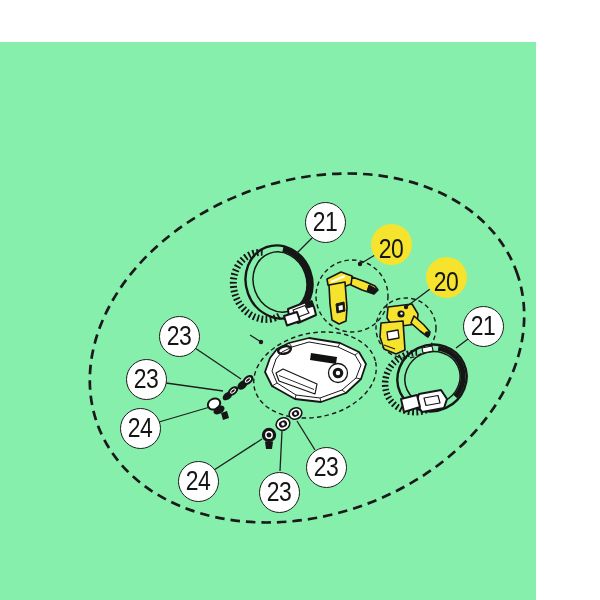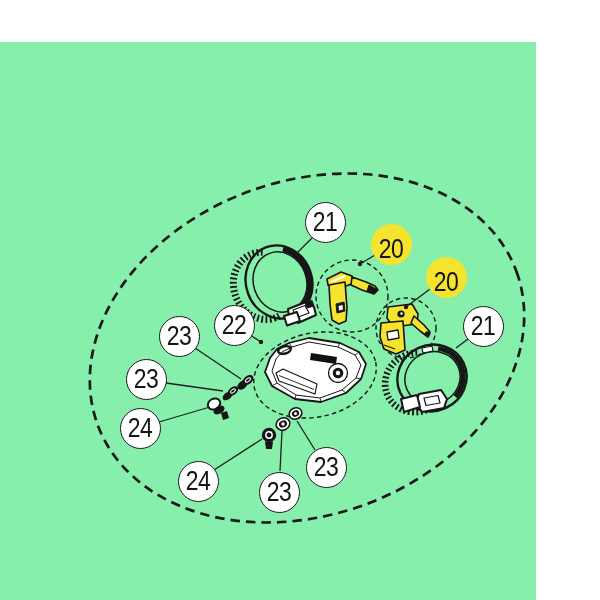--- a/index.html
+++ b/index.html
@@ -148,23 +148,20 @@
   </div>
   <div class="callout highlight" style="left:370.5px;top:181.5px;">
     <span>20</span>
   </div>
   <div class="callout highlight" style="left:425.5px;top:214.5px;">
     <span>20</span>
   </div>
   <div class="callout plain" style="left:462.5px;top:263.5px;">
     <span>21</span>
   </div>
-  <div class="callout plain" style="left:213.5px;top:262.5px;">
-    <span>22</span>
-  </div>
   <div class="callout plain" style="left:158.5px;top:273.5px;">
     <span>23</span>
   </div>
   <div class="callout plain" style="left:125.5px;top:316.5px;">
     <span>23</span>
   </div>
   <div class="callout plain" style="left:119.5px;top:365.5px;">
     <span>24</span>
   </div>
   <div class="callout plain" style="left:177.5px;top:418.5px;">

